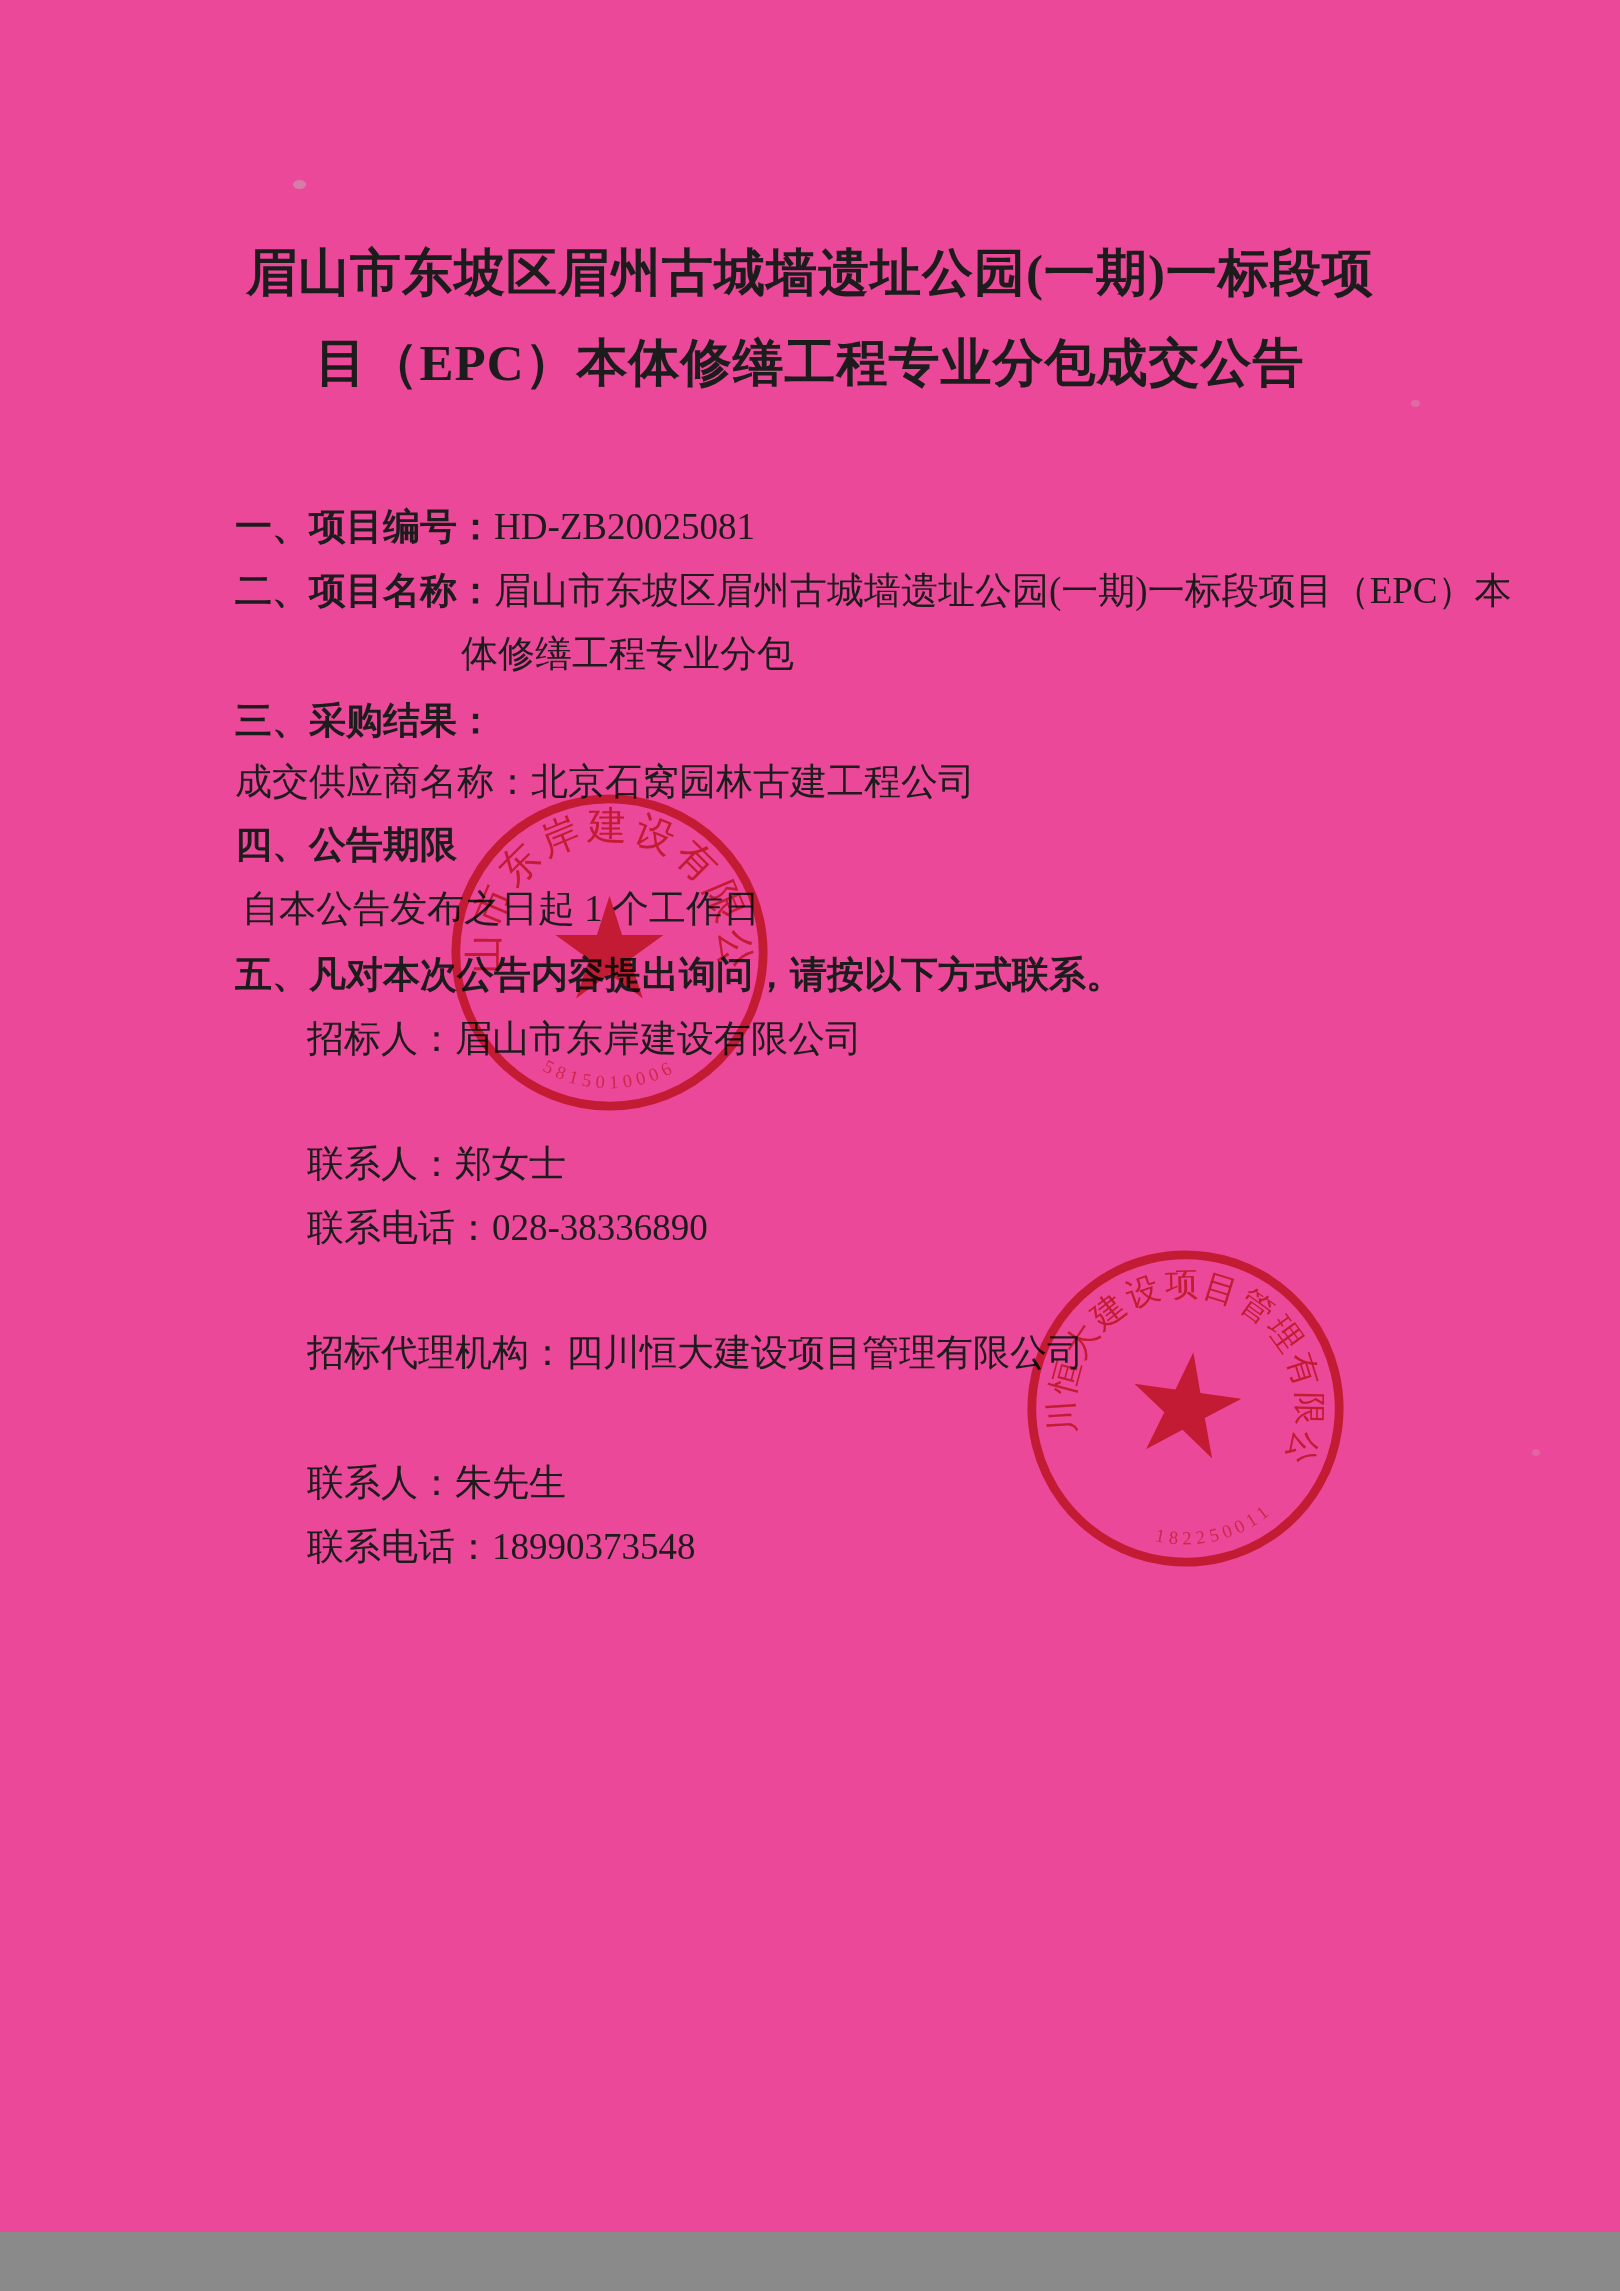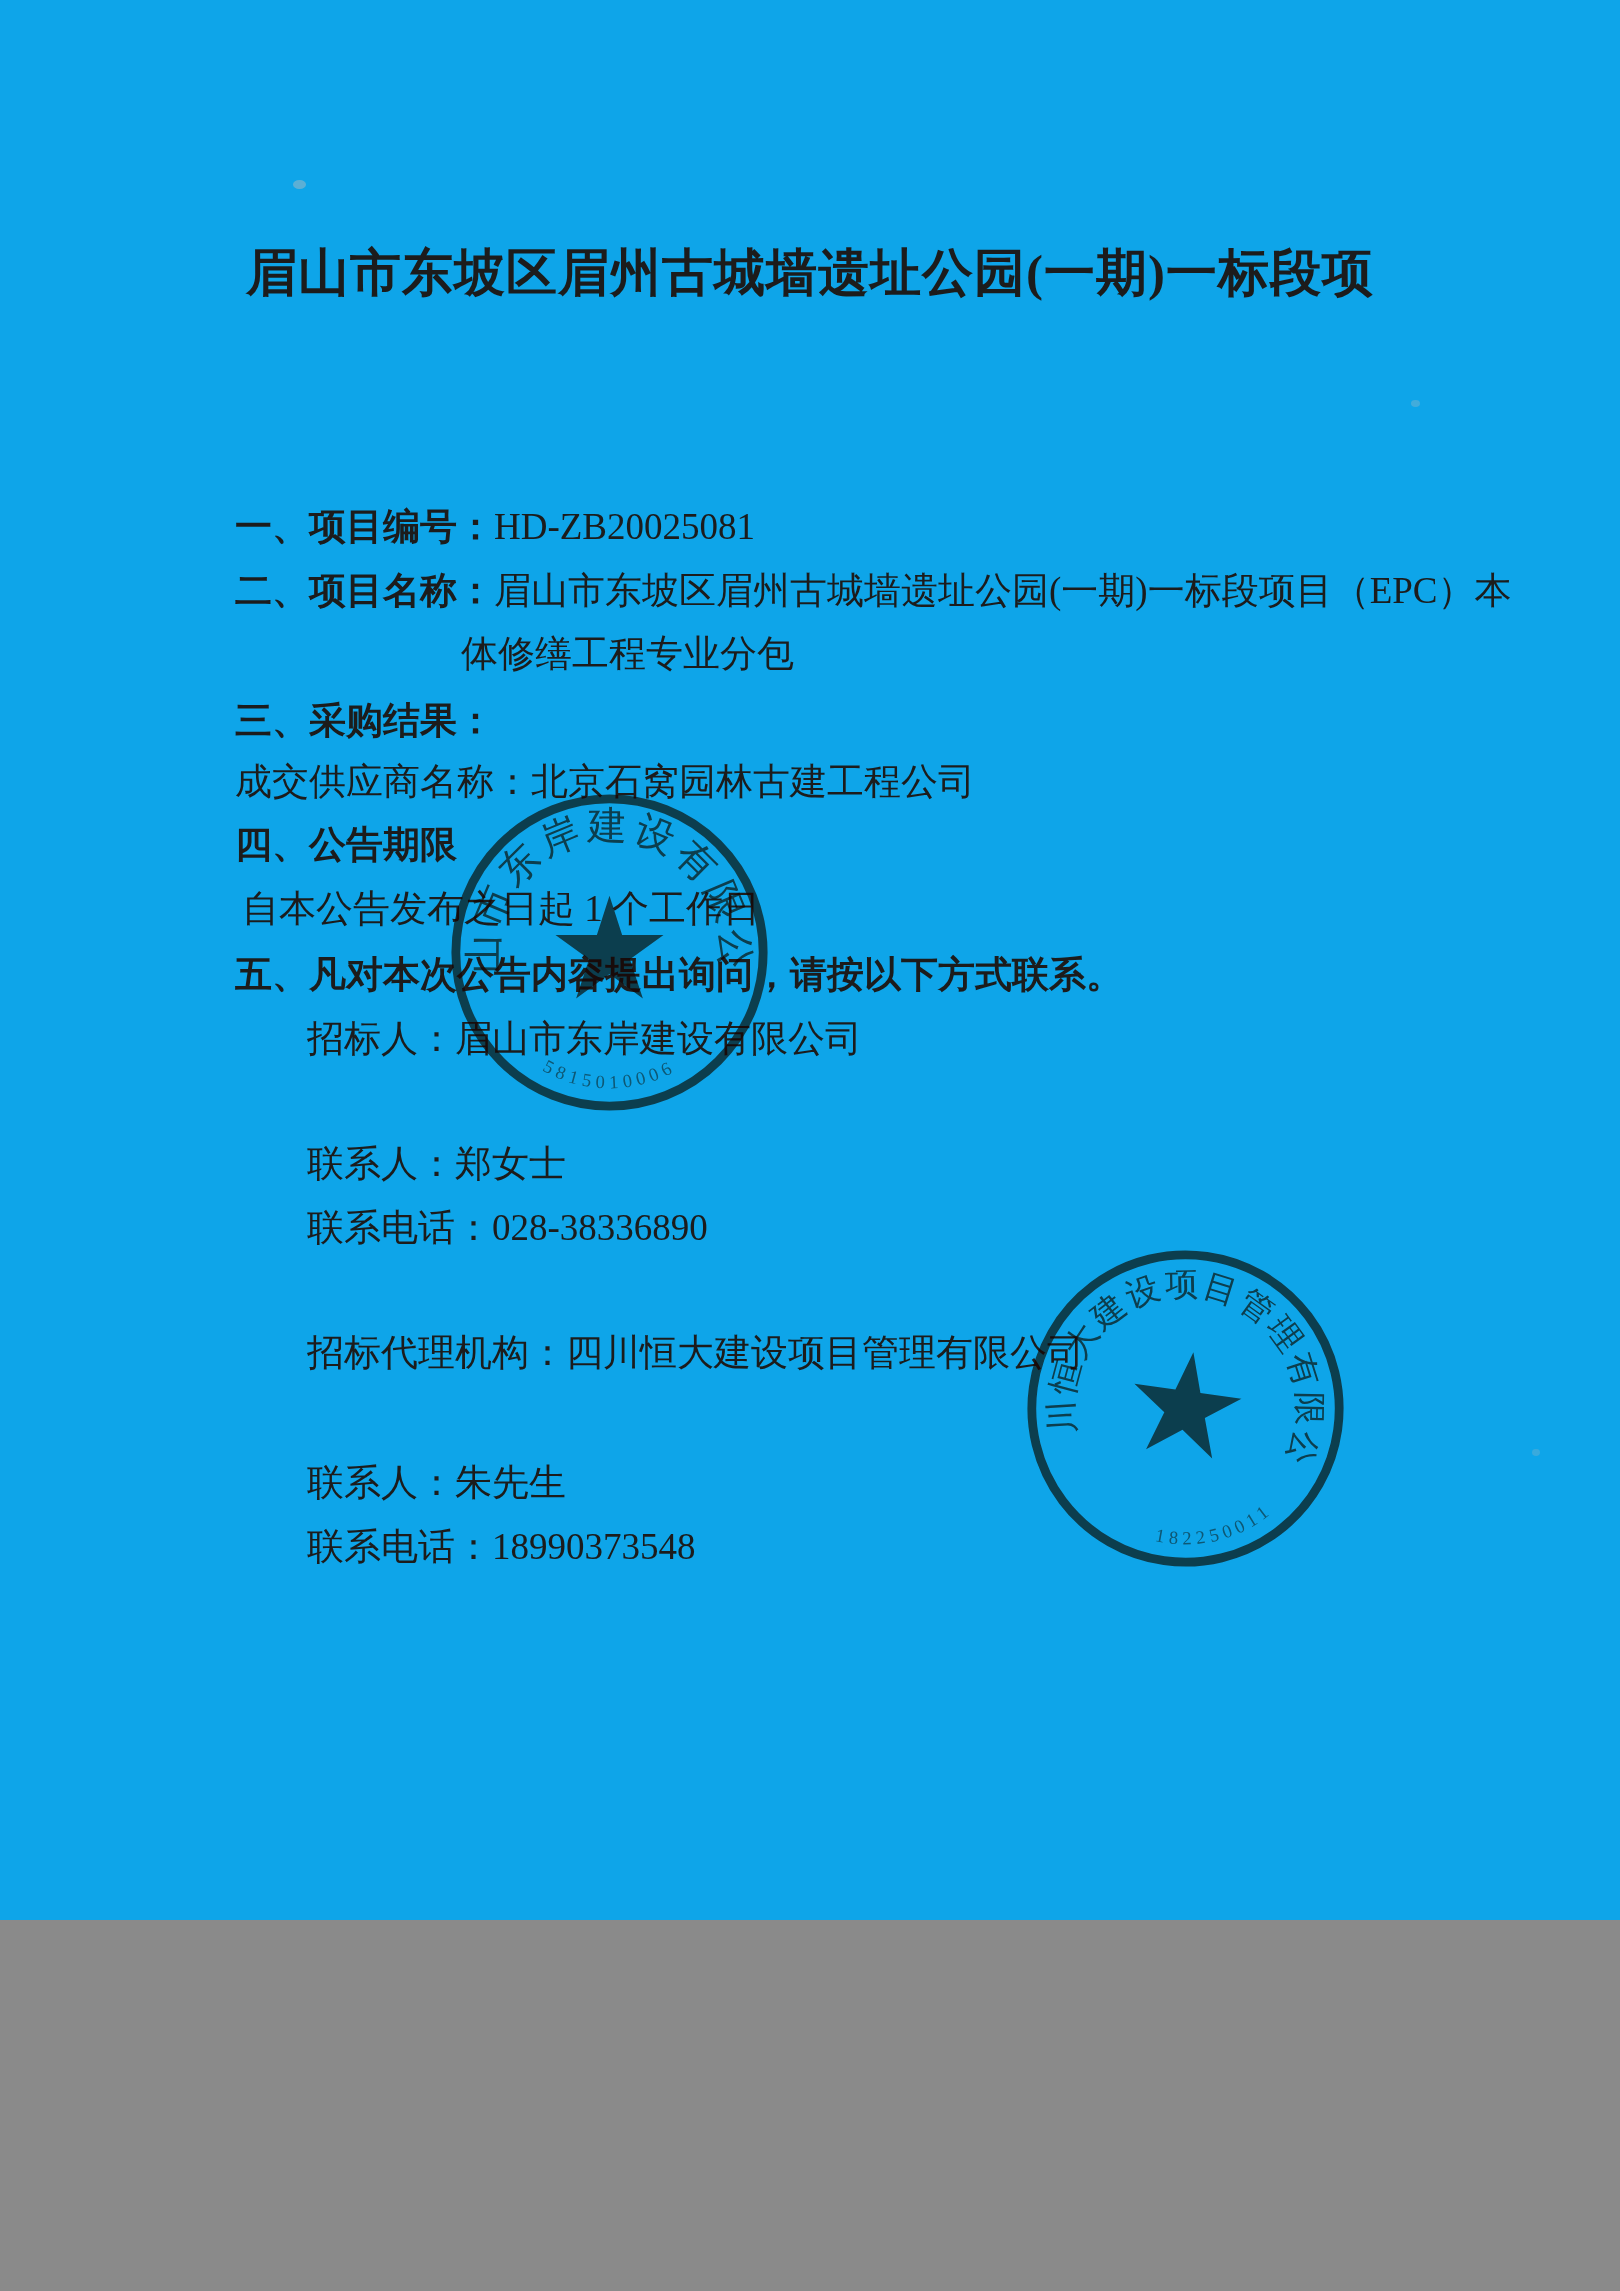--- a/index.html
+++ b/index.html
@@ -1,19 +1,19 @@
 <!DOCTYPE html>
 <html><head>
 <meta charset="utf-8">
 <style>
   html,body{margin:0;padding:0;background:#8a8a8a;}
   .page{
     position:relative;
-    width:1620px;height:1920px;
-    background:#0ea5e9;
+    width:1620px;height:2232px;
+    background:#ec4899;
     overflow:hidden;
     font-family:"Liberation Serif","DejaVu Serif",serif;
     color:#1c1c1c;
   }
   
   .title{
     position:absolute;left:0;right:0;
     text-align:center;
     font-size:51px;font-weight:700;
     letter-spacing:1px;
@@ -61,20 +61,21 @@
   .sp1{left:293px;top:180px;width:12.7px;height:8.8px;opacity:.45;}
   .sp2{left:1411px;top:400px;width:8.8px;height:6.9px;opacity:.3;}
   .sp3{left:1532px;top:1449px;width:7.8px;height:6.9px;opacity:.25;}
 </style>
 </head>
 <body>
 
 <div class="page">
 
   <div class="title title1">眉山市东坡区眉州古城墙遗址公园(一期)一标段项</div>
+  <div class="title title2">目（EPC）本体修缮工程专业分包成交公告</div>
 
   <div class="line l1"><span class="b">一、项目编号：</span><span>HD-ZB20025081</span></div>
   <div class="line l2"><span class="b">二、项目名称：</span><span>眉山市东坡区眉州古城墙遗址公园(一期)一标段项目（EPC）本</span></div>
   <div class="line l3"><span>体修缮工程专业分包</span></div>
   <div class="line l4"><span class="b">三、采购结果：</span></div>
   <div class="line l5"><span>成交供应商名称：北京石窝园林古建工程公司</span></div>
   <div class="line l6"><span class="b">四、公告期限</span></div>
   <div class="line l7"><span>自本公告发布之日起 1 个工作日</span></div>
   <div class="line l8"><span class="b">五、凡对本次公告内容提出询问，请按以下方式联系。</span></div>
   <div class="line l9"><span>招标人：眉山市东岸建设有限公司</span></div>

